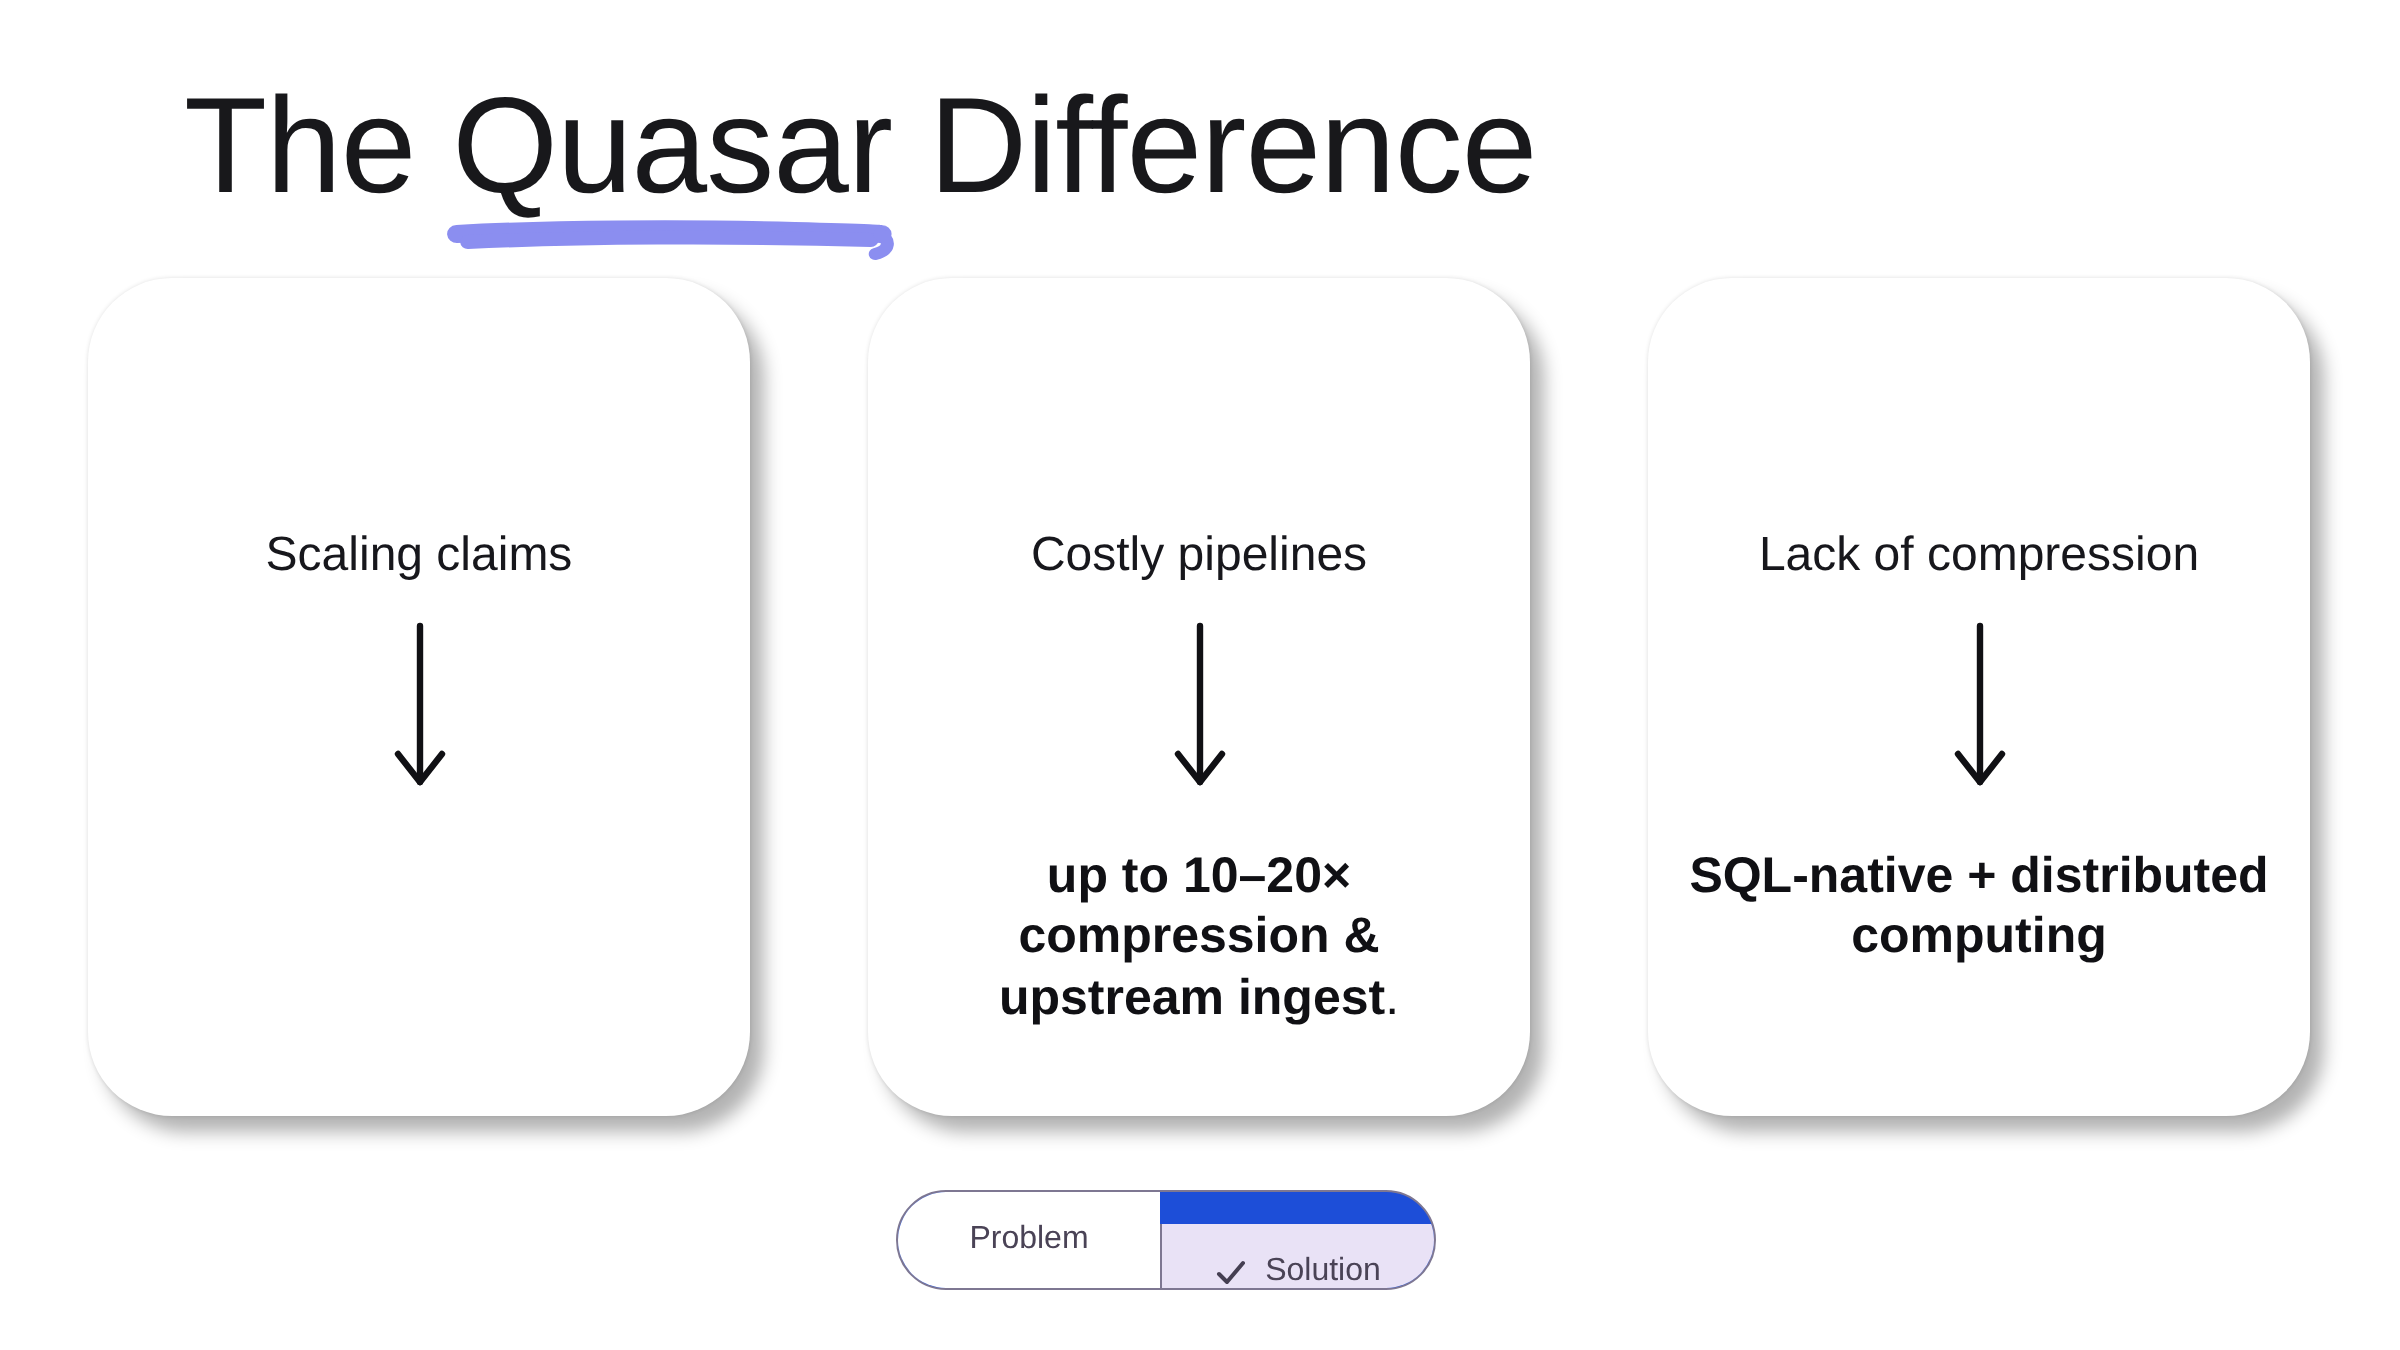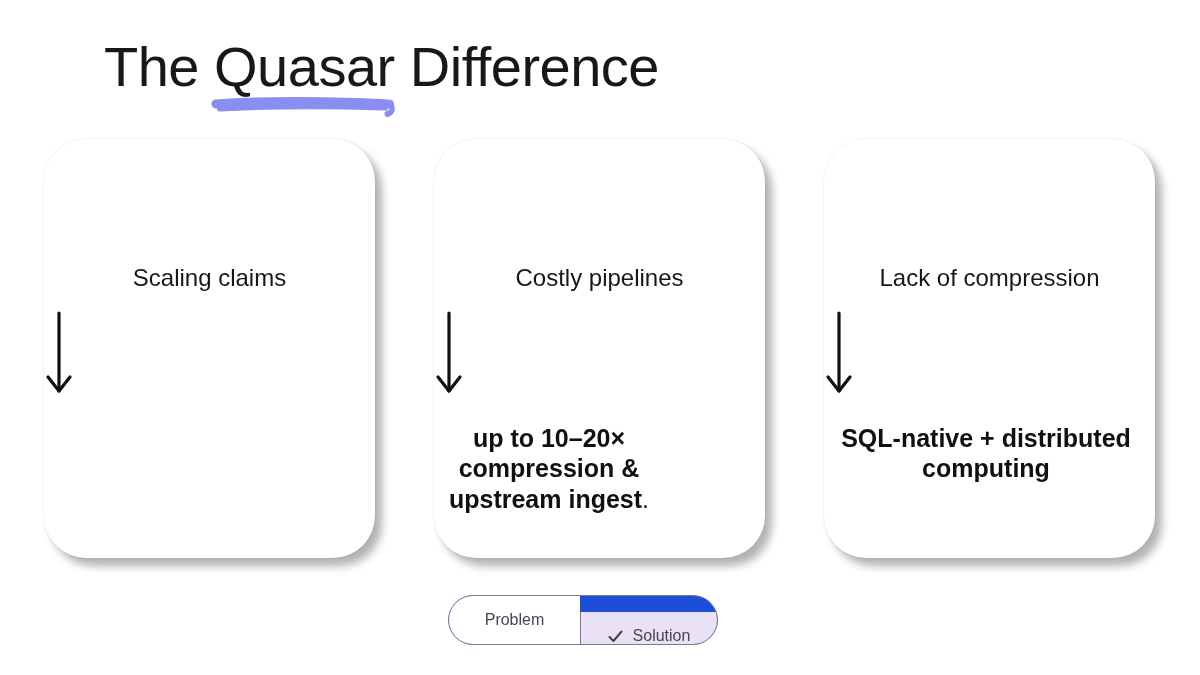--- a/index.html
+++ b/index.html
@@ -8,23 +8,23 @@
     background: #ffffff;
     font-family: "Liberation Sans", sans-serif;
     overflow: hidden;
     position: relative;
   }
   .stage { position: relative; width: 1200px; height: 675px; }
 
   
   .title {
     position: absolute;
-    left: 104px; top: 36px;
+    left: 92px; top: 36px;
     margin: 0;
-    font-size: 56px;
+    font-size: 68px;
     font-weight: 500;
     letter-spacing: -0.5px;
     line-height: 1.1;
     color: #18181b;
     white-space: nowrap;
   }
   .hl { position: relative; display: inline-block; }
   .scribble {
     position: absolute;
     left: -3px; bottom: -18px;
@@ -40,20 +40,21 @@
     gap: 59px;
   }
   .card {
     width: 331px; height: 419px;
     box-sizing: border-box;
     background: #ffffff;
     border-radius: 42px;
     box-shadow: 0 0 2px rgba(0,0,0,0.12), 7px 8px 9px rgba(0,0,0,0.30);
     display: flex;
     flex-direction: column;
+    align-items: center;
     justify-content: flex-start;
     padding-top: 125px;
     text-align: center;
   }
   .card-label {
     font-size: 24px;
     color: #17171c;
     line-height: 1.2;
   }
   .arrow { margin: 18px 0 26px 0; display: block; }

